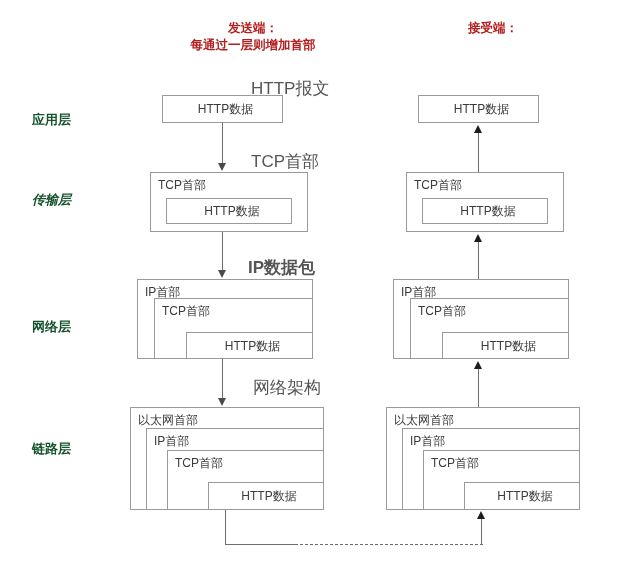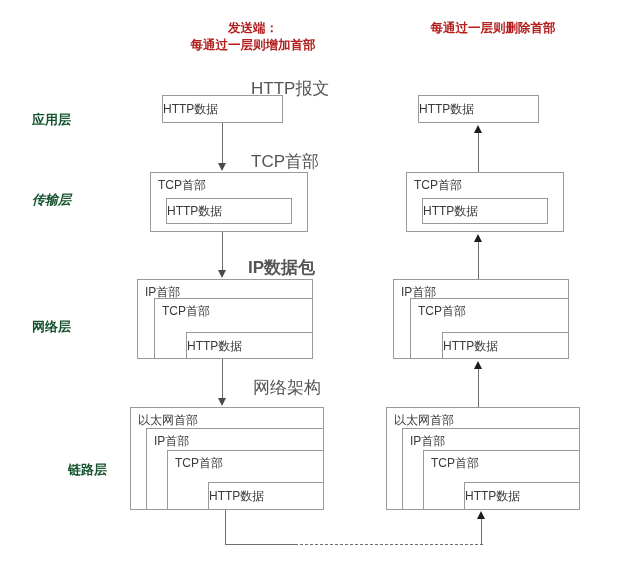--- a/index.html
+++ b/index.html
@@ -51,23 +51,23 @@
   .bx > .txt{
     position:absolute;
     color:#3a3a3a;
     font-size:12px;
     white-space:nowrap;
   }
   
   .cap{ left:7px; top:4px; }
   
   .mid{
-    left:0; right:0; top:50%;
+    left:6px; right:0; top:50%;
     transform:translateY(-50%);
-    text-align:left;
+    text-align:center;
   }
 
   
   .vline{
     position:absolute;
     width:0;
     border-left:1.5px solid #6e6e6e;
   }
   .arrow-d, .arrow-u{
     position:absolute;
@@ -93,27 +93,27 @@
 <body>
 
 <div id="stage">
 
   <div class="hdr" style="left:148px; top:20px; width:210px;">
     <div>发送端：</div>
     <div>每通过一层则增加首部</div>
   </div>
 
   <div class="hdr" style="left:388px; top:20px; width:210px;">
-    <div>每通过一层则删除首部</div>
+    <div>接受端：</div>
   </div>
 
   <div class="layer-label" style="left:32px; top:111px;">应用层</div>
   <div class="layer-label" style="left:32px; top:191px;font-style:italic;">传输层</div>
   <div class="layer-label" style="left:32px; top:318px;">网络层</div>
-  <div class="layer-label" style="left:32px; top:461px;margin-left:36px;">链路层</div>
+  <div class="layer-label" style="left:32px; top:440px;">链路层</div>
 
   <div class="callout" style="left:251px; top:77px;">HTTP报文</div>
   <div class="callout" style="left:251px; top:150px;">TCP首部</div>
   <div class="callout" style="left:248px; top:256px;font-weight:bold;">IP数据包</div>
   <div class="callout" style="left:253px; top:376px;">网络架构</div>
 
   <div class="bx" style="left:162px; top:95px; width:121px; height:28px;">
     <div class="txt mid">HTTP数据</div>
   </div>
 

